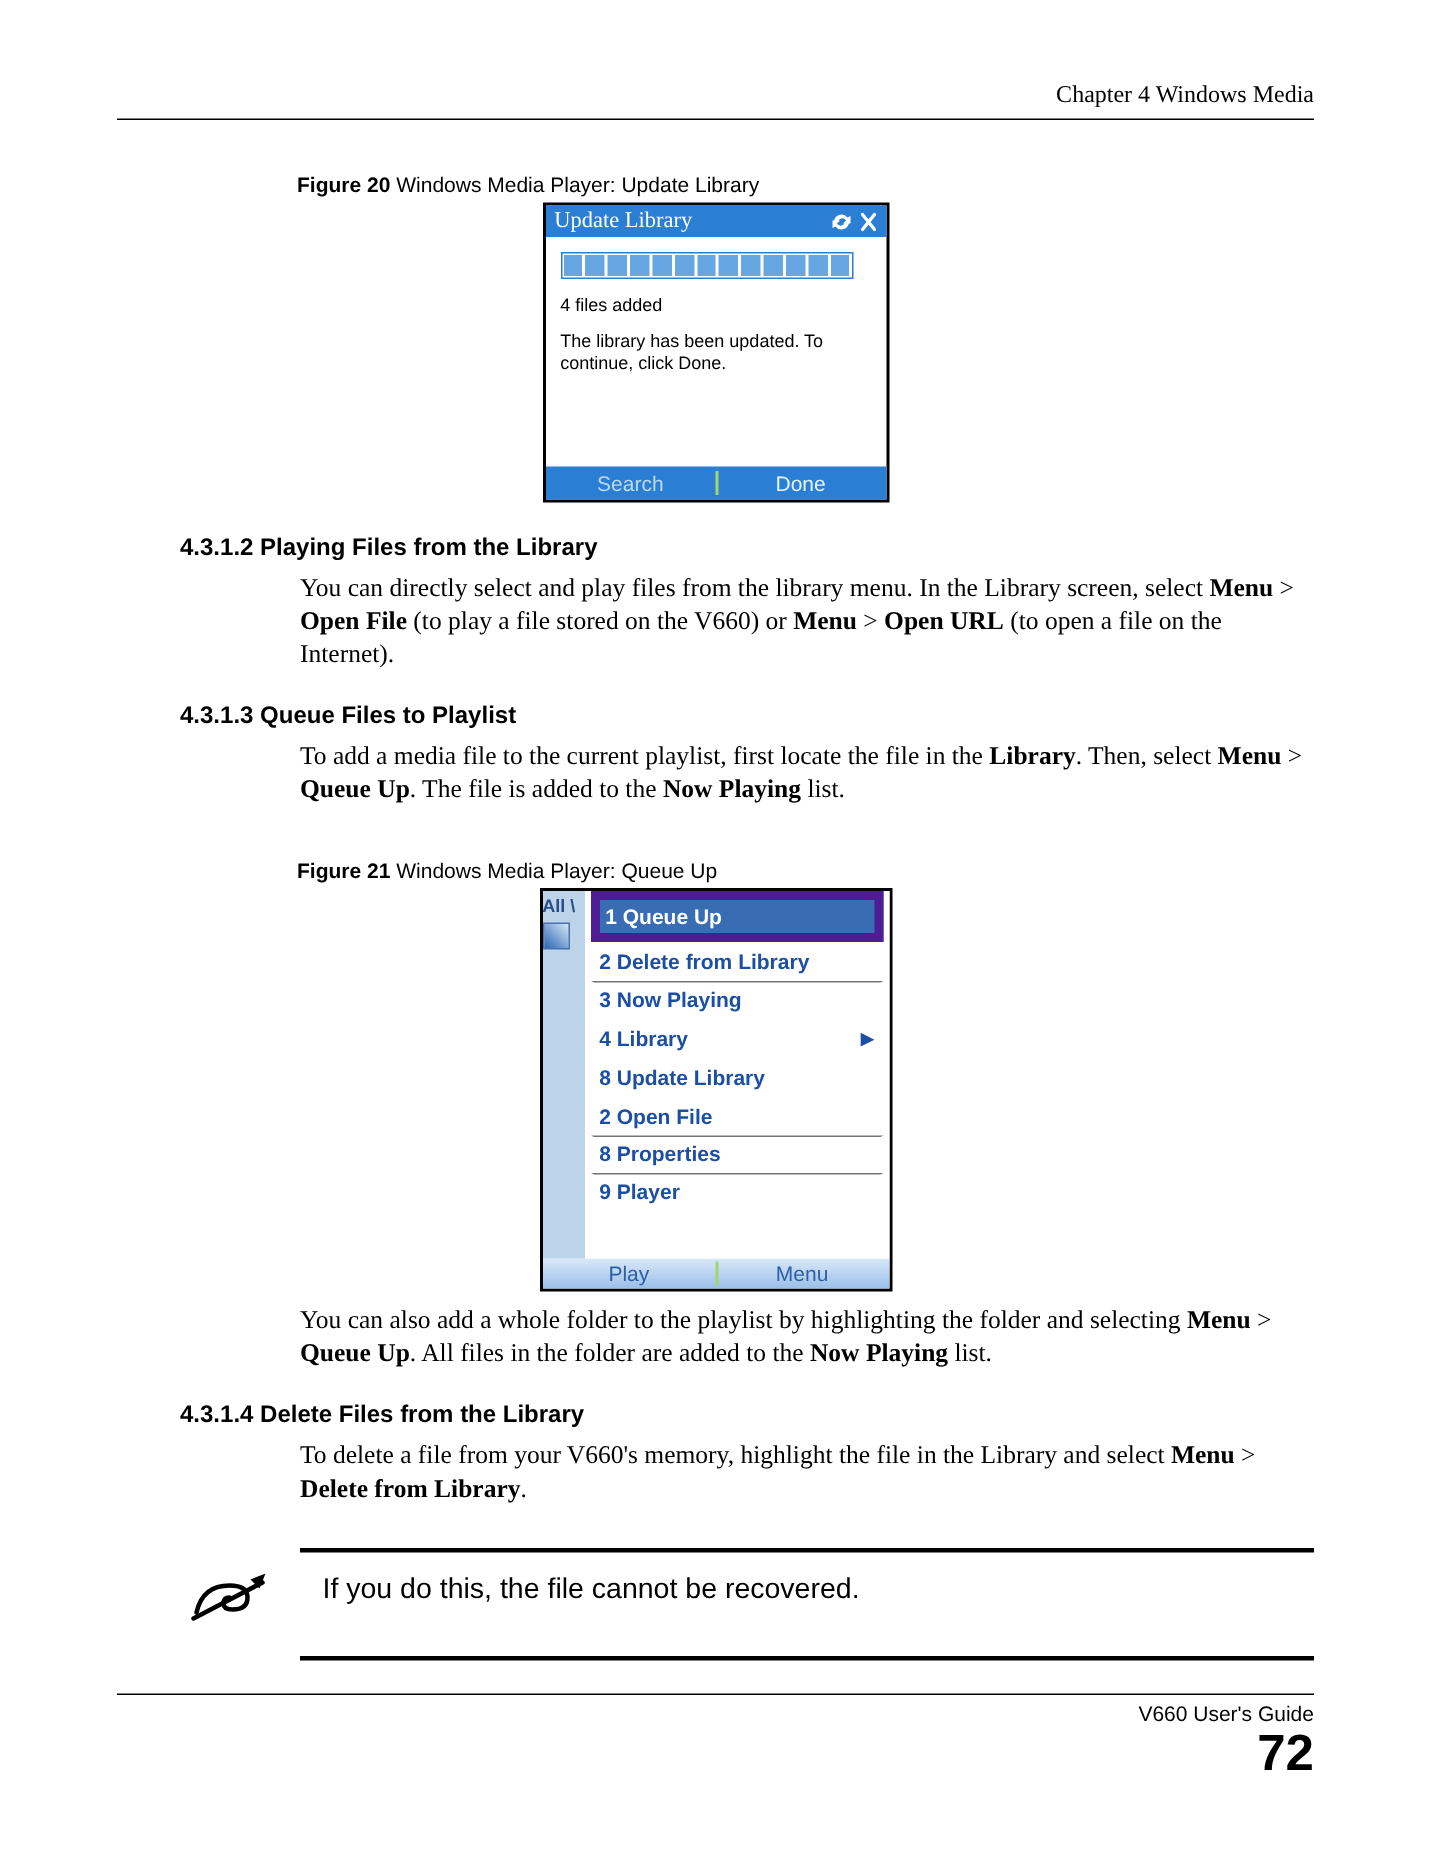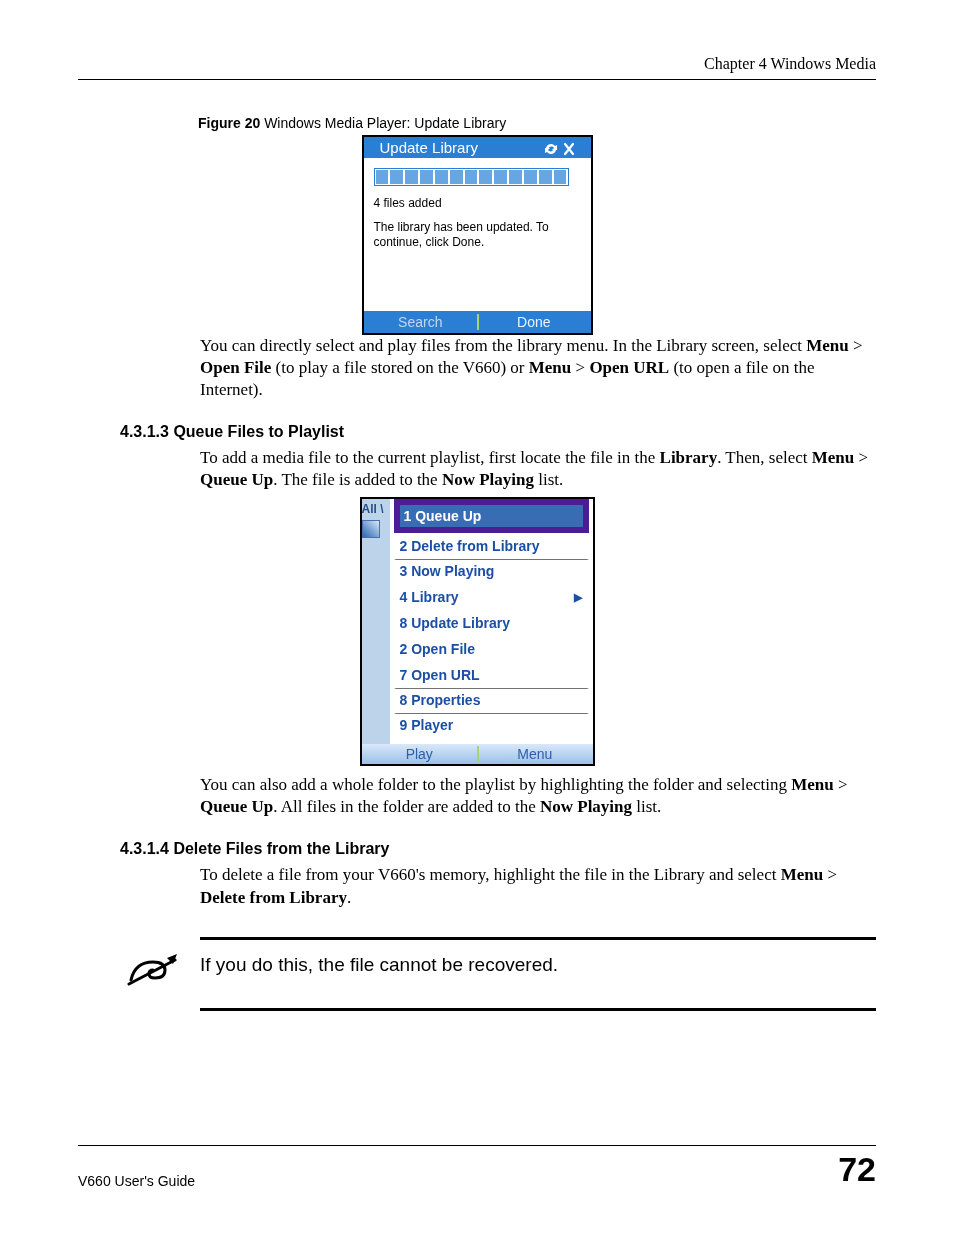--- a/index.html
+++ b/index.html
@@ -41,24 +41,25 @@
     margin: 0 auto;
     border: 2px solid #000;
     background: #fff;
     text-align: left;
     font-family: Tahoma, Arial, sans-serif;
   }
   .win1-title {
     background: #2a7fd4;
     color: #fff;
     font-size: 15px;
-    padding: 2px 16px;
+    padding: 2px 6px;
     display: flex;
     justify-content: space-between;
     align-items: flex-end;
+    font-family: Liberation Serif, serif;
   }
   .win1-title .sys-ic {
     display: inline-flex;
     gap: 4px;
   }
   .win1-title svg { vertical-align: middle; }
   .win1-body {
     padding: 10px 10px 60px 10px;
     font-size: 12px;
     line-height: 1.3;
@@ -198,21 +199,21 @@
   }
   .note-rule {
     border: none;
     border-top: 3px solid #000;
     margin-left: 76px;
   }
   .note-inner {
     display: flex;
     align-items: flex-start;
     padding: 6px 0;
-    gap: 18px;
+    gap: 33px;
   }
   .note-icon { flex: none; width: 58px; text-align: center; }
   .note-text {
     font-family: Arial, Helvetica, sans-serif;
     font-size: 19px;
   }
 
   
   .page-footer {
     position: absolute;
@@ -222,20 +223,21 @@
   }
   .hr-bottom {
     border: none;
     border-top: 1.5px solid #000;
     margin-bottom: 4px;
   }
   .footer-row {
     display: flex;
     justify-content: space-between;
     align-items: flex-end;
+    flex-direction: column;
   }
   .footer-left {
     font-family: Arial, Helvetica, sans-serif;
     font-size: 14px;
   }
   .footer-page {
     font-family: Arial, Helvetica, sans-serif;
     font-size: 34px;
     font-weight: bold;
   }
@@ -287,29 +289,33 @@
         <div style="height:8px"></div>
         <div>The library has been updated. To continue, click Done.</div>
       </div>
       <div class="win1-footer">
         <div class="fbtn dim">Search</div>
         <div class="fbtn">Done</div>
       </div>
     </div>
   </div>
 
+  <div class="heading5">4.3.1.2  Playing Files from the Library</div>
   <div class="para">
     <span>You can directly select and play files from the library menu. In the Library screen, select </span><span class="bold">Menu</span><span> &gt; </span><span class="bold">Open File</span><span> (to play a file stored on the V660) or </span><span class="bold">Menu</span><span> &gt; </span><span class="bold">Open URL</span><span> (to open a file on the Internet).</span>
   </div>
 
   <div class="heading5">4.3.1.3  Queue Files to Playlist</div>
   <div class="para">
     <span>To add a media file to the current playlist, first locate the file in the </span><span class="bold">Library</span><span>. Then, select </span><span class="bold">Menu</span><span> &gt; </span><span class="bold">Queue Up</span><span>. The file is added to the </span><span class="bold">Now Playing</span><span> list.</span>
   </div>
 
+  <div class="figure-caption">
+    <span class="fc-bold">Figure 21</span><span>   Windows Media Player: Queue Up</span>
+  </div>
   <div class="figure-wrap">
     <div class="win2">
       <div class="win2-body">
         <div class="win2-left">
           <span>All \</span>
           <span class="thumb"></span>
         </div>
         <div class="win2-right">
           <div class="win2-item sel">
               <span>1 Queue Up</span>
@@ -323,23 +329,20 @@
           <div class="win2-item">
               <span>4 Library</span>
               <span class="chev">▶</span>
             </div>
           <div class="win2-item">
               <span>8 Update Library</span>
             </div>
           <div class="win2-item">
               <span>2 Open File</span>
             </div>
-          <div class="win2-item">
-              <span>7 Open URL</span>
-            </div>
           <div class="win2-item sep">
               <span>8 Properties</span>
             </div>
           <div class="win2-item sep">
               <span>9 Player</span>
             </div>
         </div>
       </div>
       <div class="win2-footer">
         <div class="fbtn2">Play</div>

